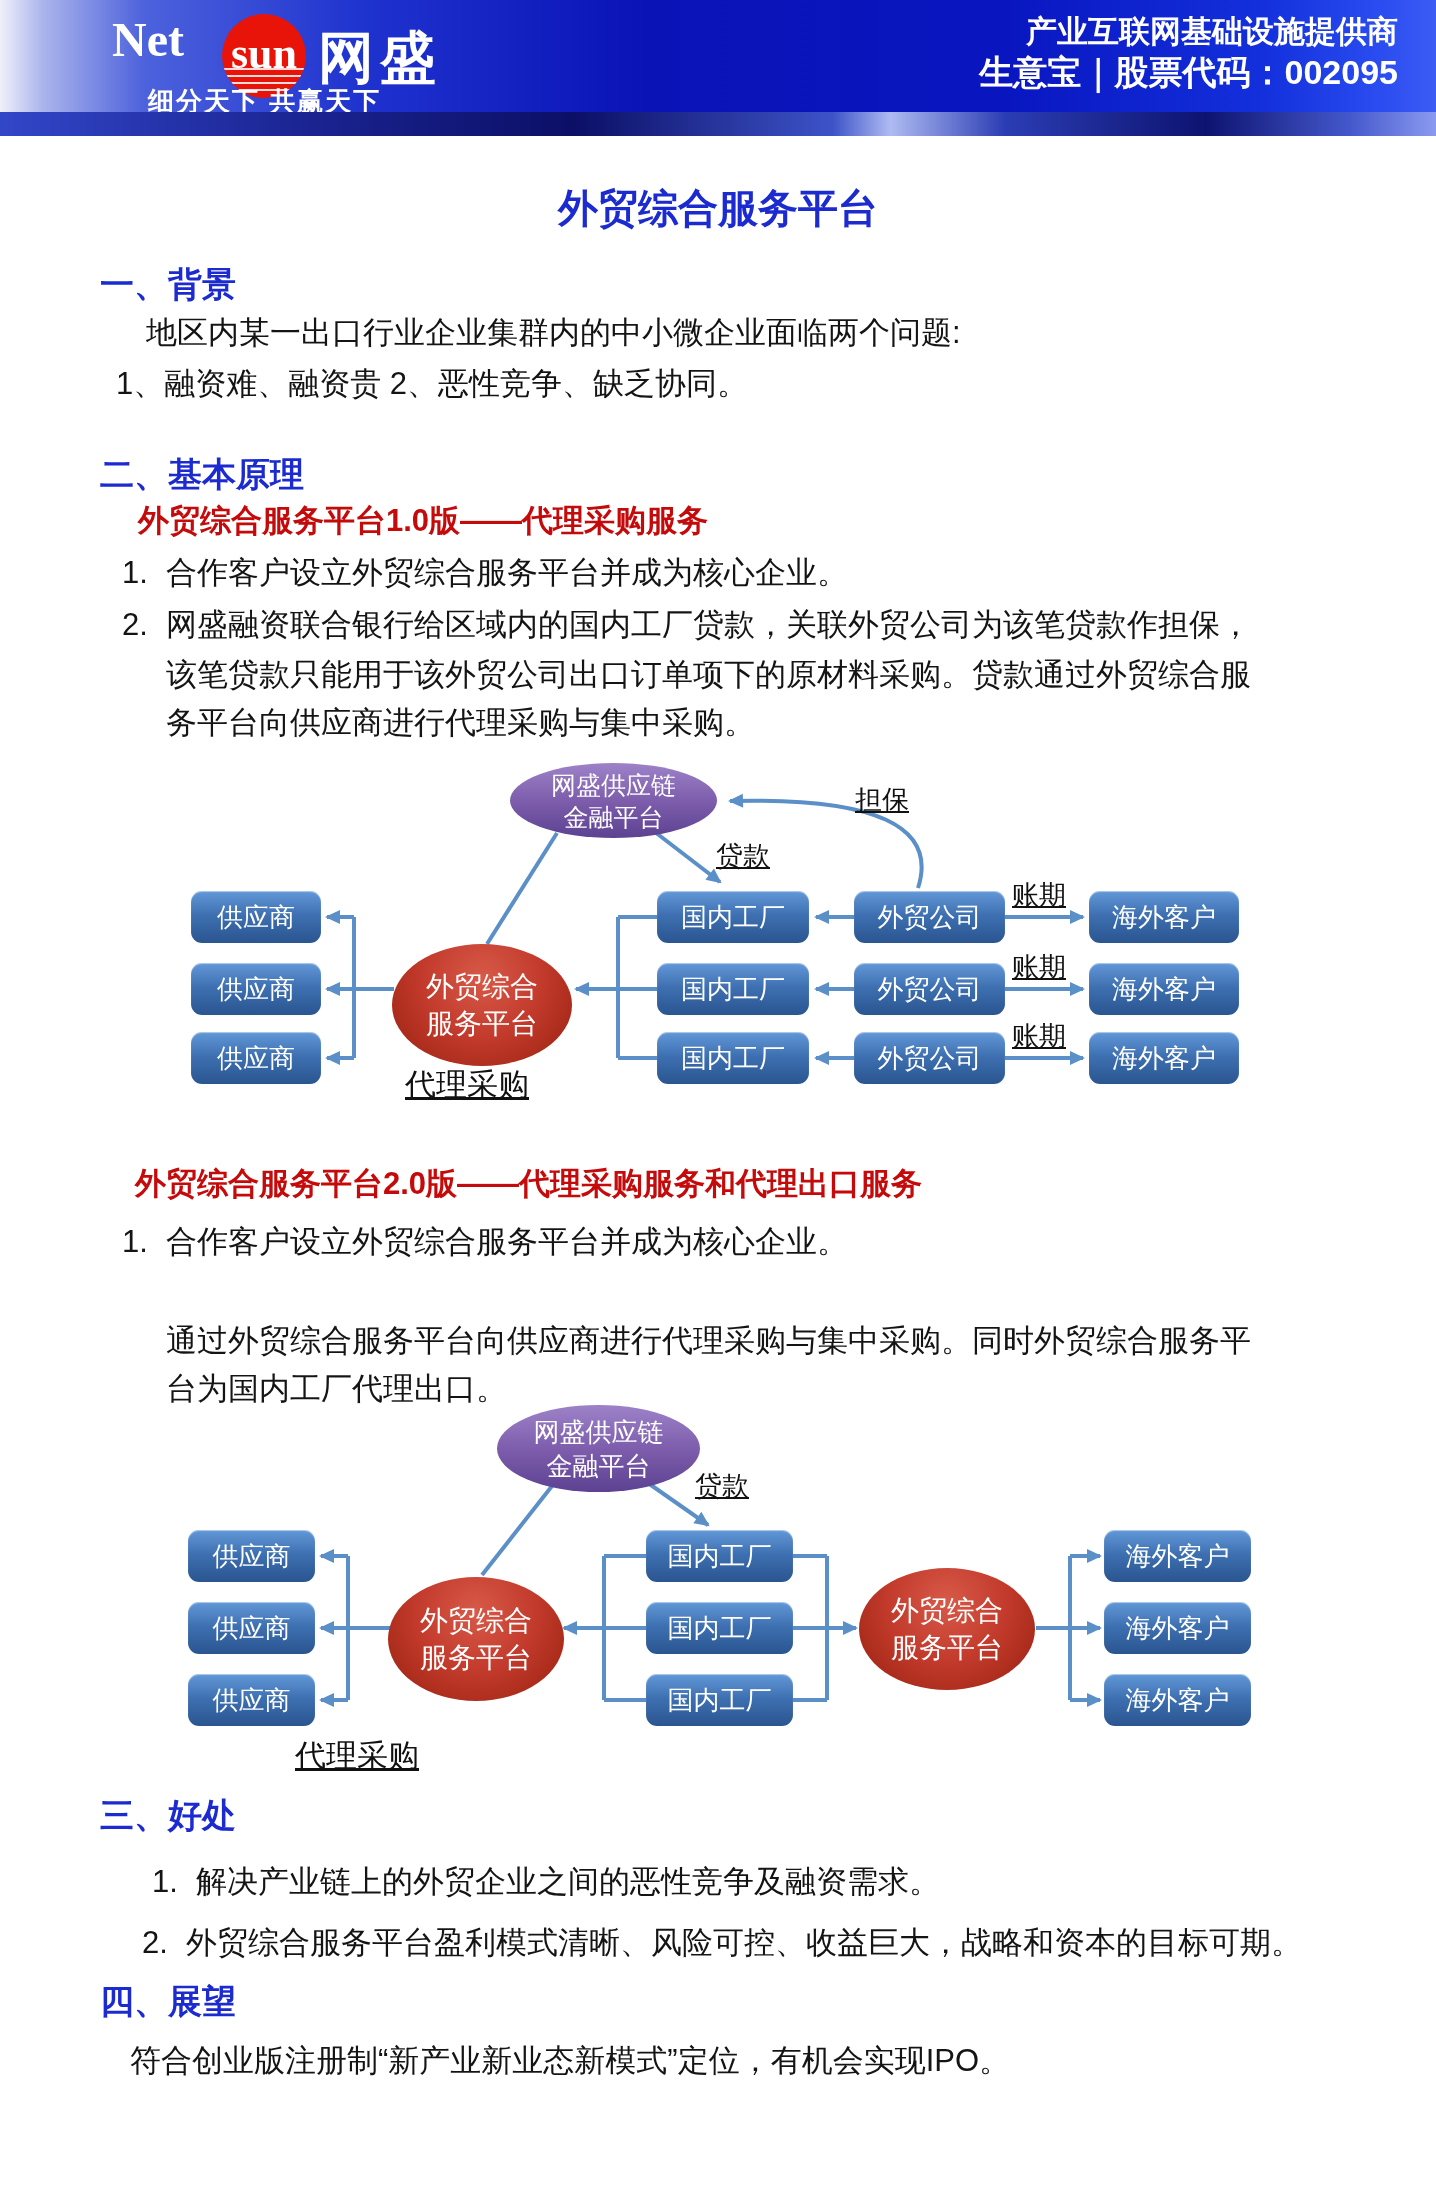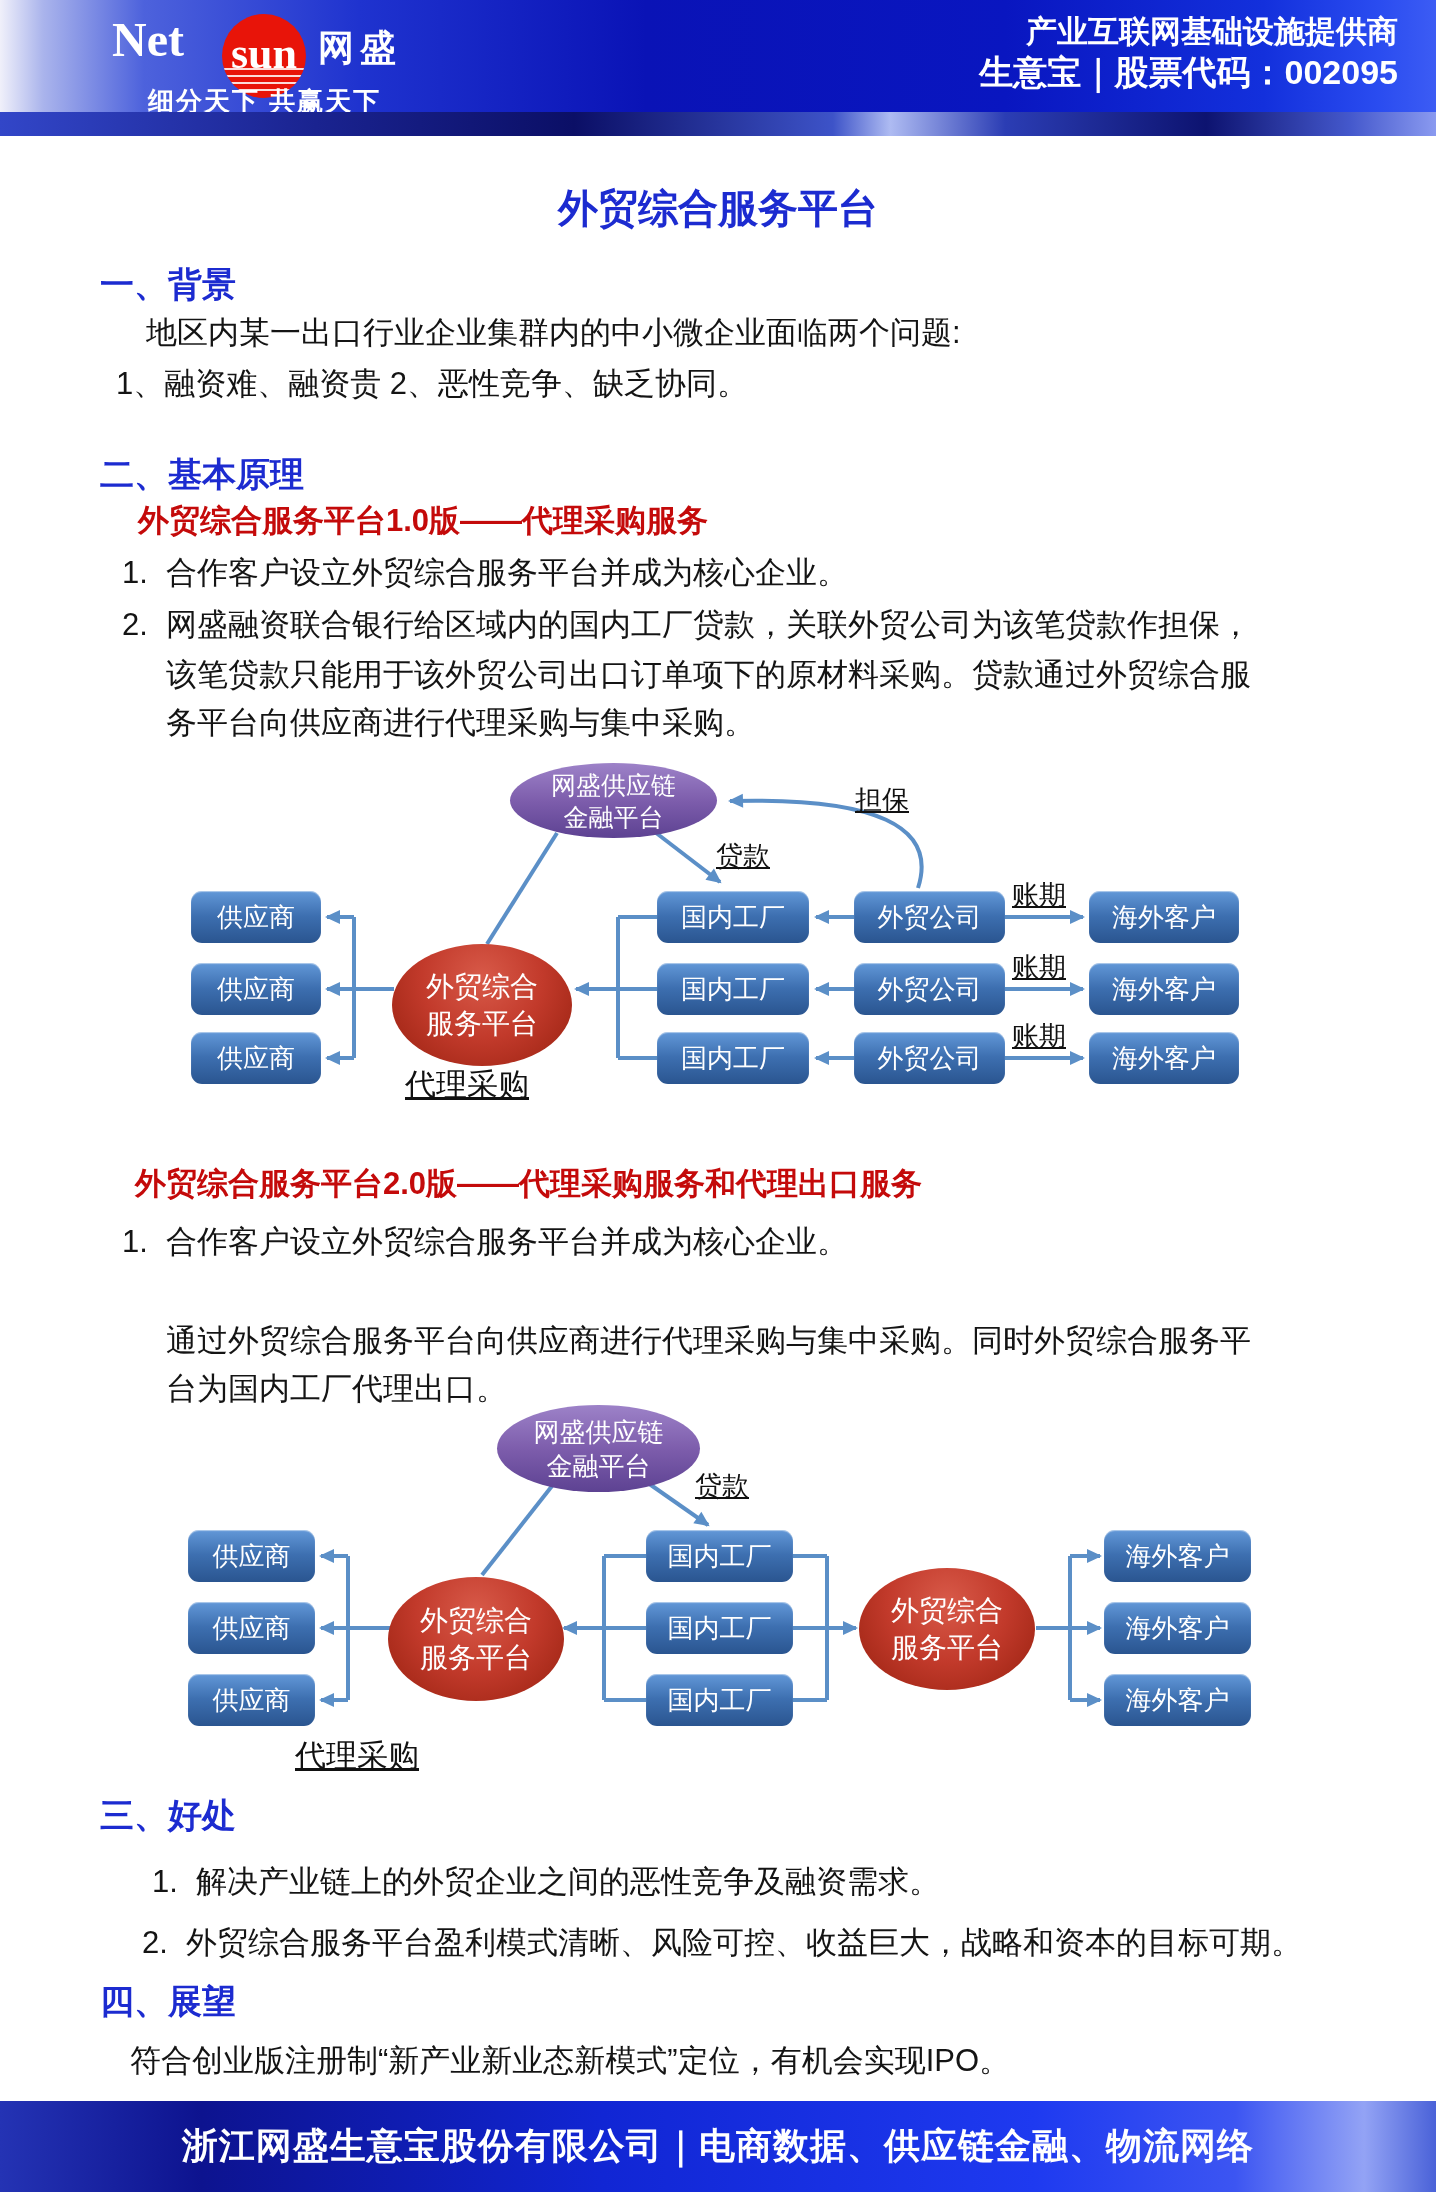--- a/index.html
+++ b/index.html
@@ -12,21 +12,21 @@
   .banner-stripe{position:absolute;left:0;top:112px;width:1436px;height:24px;
     background:linear-gradient(90deg,#3246c8 0%,#1a2390 22%,#0b0f66 40%,#3d53c8 58%,#aebbf2 62%,#2b3db4 70%,#0d1370 84%,#4458cc 94%,#8a9af0 100%);}
   .logo-net{position:absolute;left:112px;top:16px;font-family:"Liberation Serif",serif;
     font-weight:bold;font-size:48px;line-height:1;color:#ffffff;}
   .sun-circle{position:absolute;left:222px;top:14px;width:84px;height:84px;border-radius:50%;
     background:#e81409;overflow:hidden;}
   .sun-circle::after{content:"";position:absolute;left:0;bottom:6px;width:100%;height:24px;
     background:repeating-linear-gradient(180deg,rgba(255,255,255,.85) 0 2px,transparent 2px 7px);}
   .sun-text{position:absolute;left:0;top:14px;width:100%;text-align:center;
     font-family:"Liberation Serif",serif;font-weight:bold;font-size:44px;color:#ffffff;}
-  .logo-cn{position:absolute;left:318px;top:30px;font-weight:bold;font-size:36px;line-height:1;color:#ffffff;letter-spacing:6px;}
+  .logo-cn{position:absolute;left:318px;top:30px;font-weight:bold;font-size:56px;line-height:1;color:#ffffff;letter-spacing:6px;}
   .logo-tagline{position:absolute;left:148px;top:84px;font-weight:bold;font-size:26px;color:#ffffff;letter-spacing:2px;}
   .banner-right{position:absolute;right:38px;top:14px;text-align:right;color:#ffffff;font-weight:bold;}
   .banner-right .l1{font-size:31px;line-height:36px;}
   .banner-right .l2{font-size:34px;line-height:40px;margin-top:2px;}
 
   
   .page-title{position:absolute;left:0;top:181px;width:1436px;text-align:center;
     font-size:40px;font-weight:bold;color:#1c2bd0;}
   .sec-h{position:absolute;font-size:34px;font-weight:bold;color:#1c2bd0;white-space:nowrap;}
   .red-h{position:absolute;font-size:31px;font-weight:bold;color:#c40a0a;white-space:nowrap;}
@@ -214,17 +214,14 @@
     <div class="nbox" style="left:1104px;top:1674px;width:147px;height:52px;">海外客户</div>
   </div>
 
   <div class="sec-h" style="left:100px;top:1793px;">三、好处</div>
   <div class="bline" style="left:152px;top:1861px;"><span class="num">1.</span><span>解决产业链上的外贸企业之间的恶性竞争及融资需求。</span></div>
   <div class="bline" style="left:142px;top:1922px;"><span class="num">2.</span><span>外贸综合服务平台盈利模式清晰、风险可控、收益巨大，战略和资本的目标可期。</span></div>
 
   <div class="sec-h" style="left:100px;top:1979px;">四、展望</div>
   <div class="bline" style="left:130px;top:2040px;">符合创业版注册制“新产业新业态新模式”定位，有机会实现IPO。</div>
 
-  <div class="footer-bar">
-    <div class="footer-text">浙江网盛生意宝股份有限公司｜电商数据、供应链金融、物流网络</div>
-  </div>
 
 </div>
 
 </body></html>

